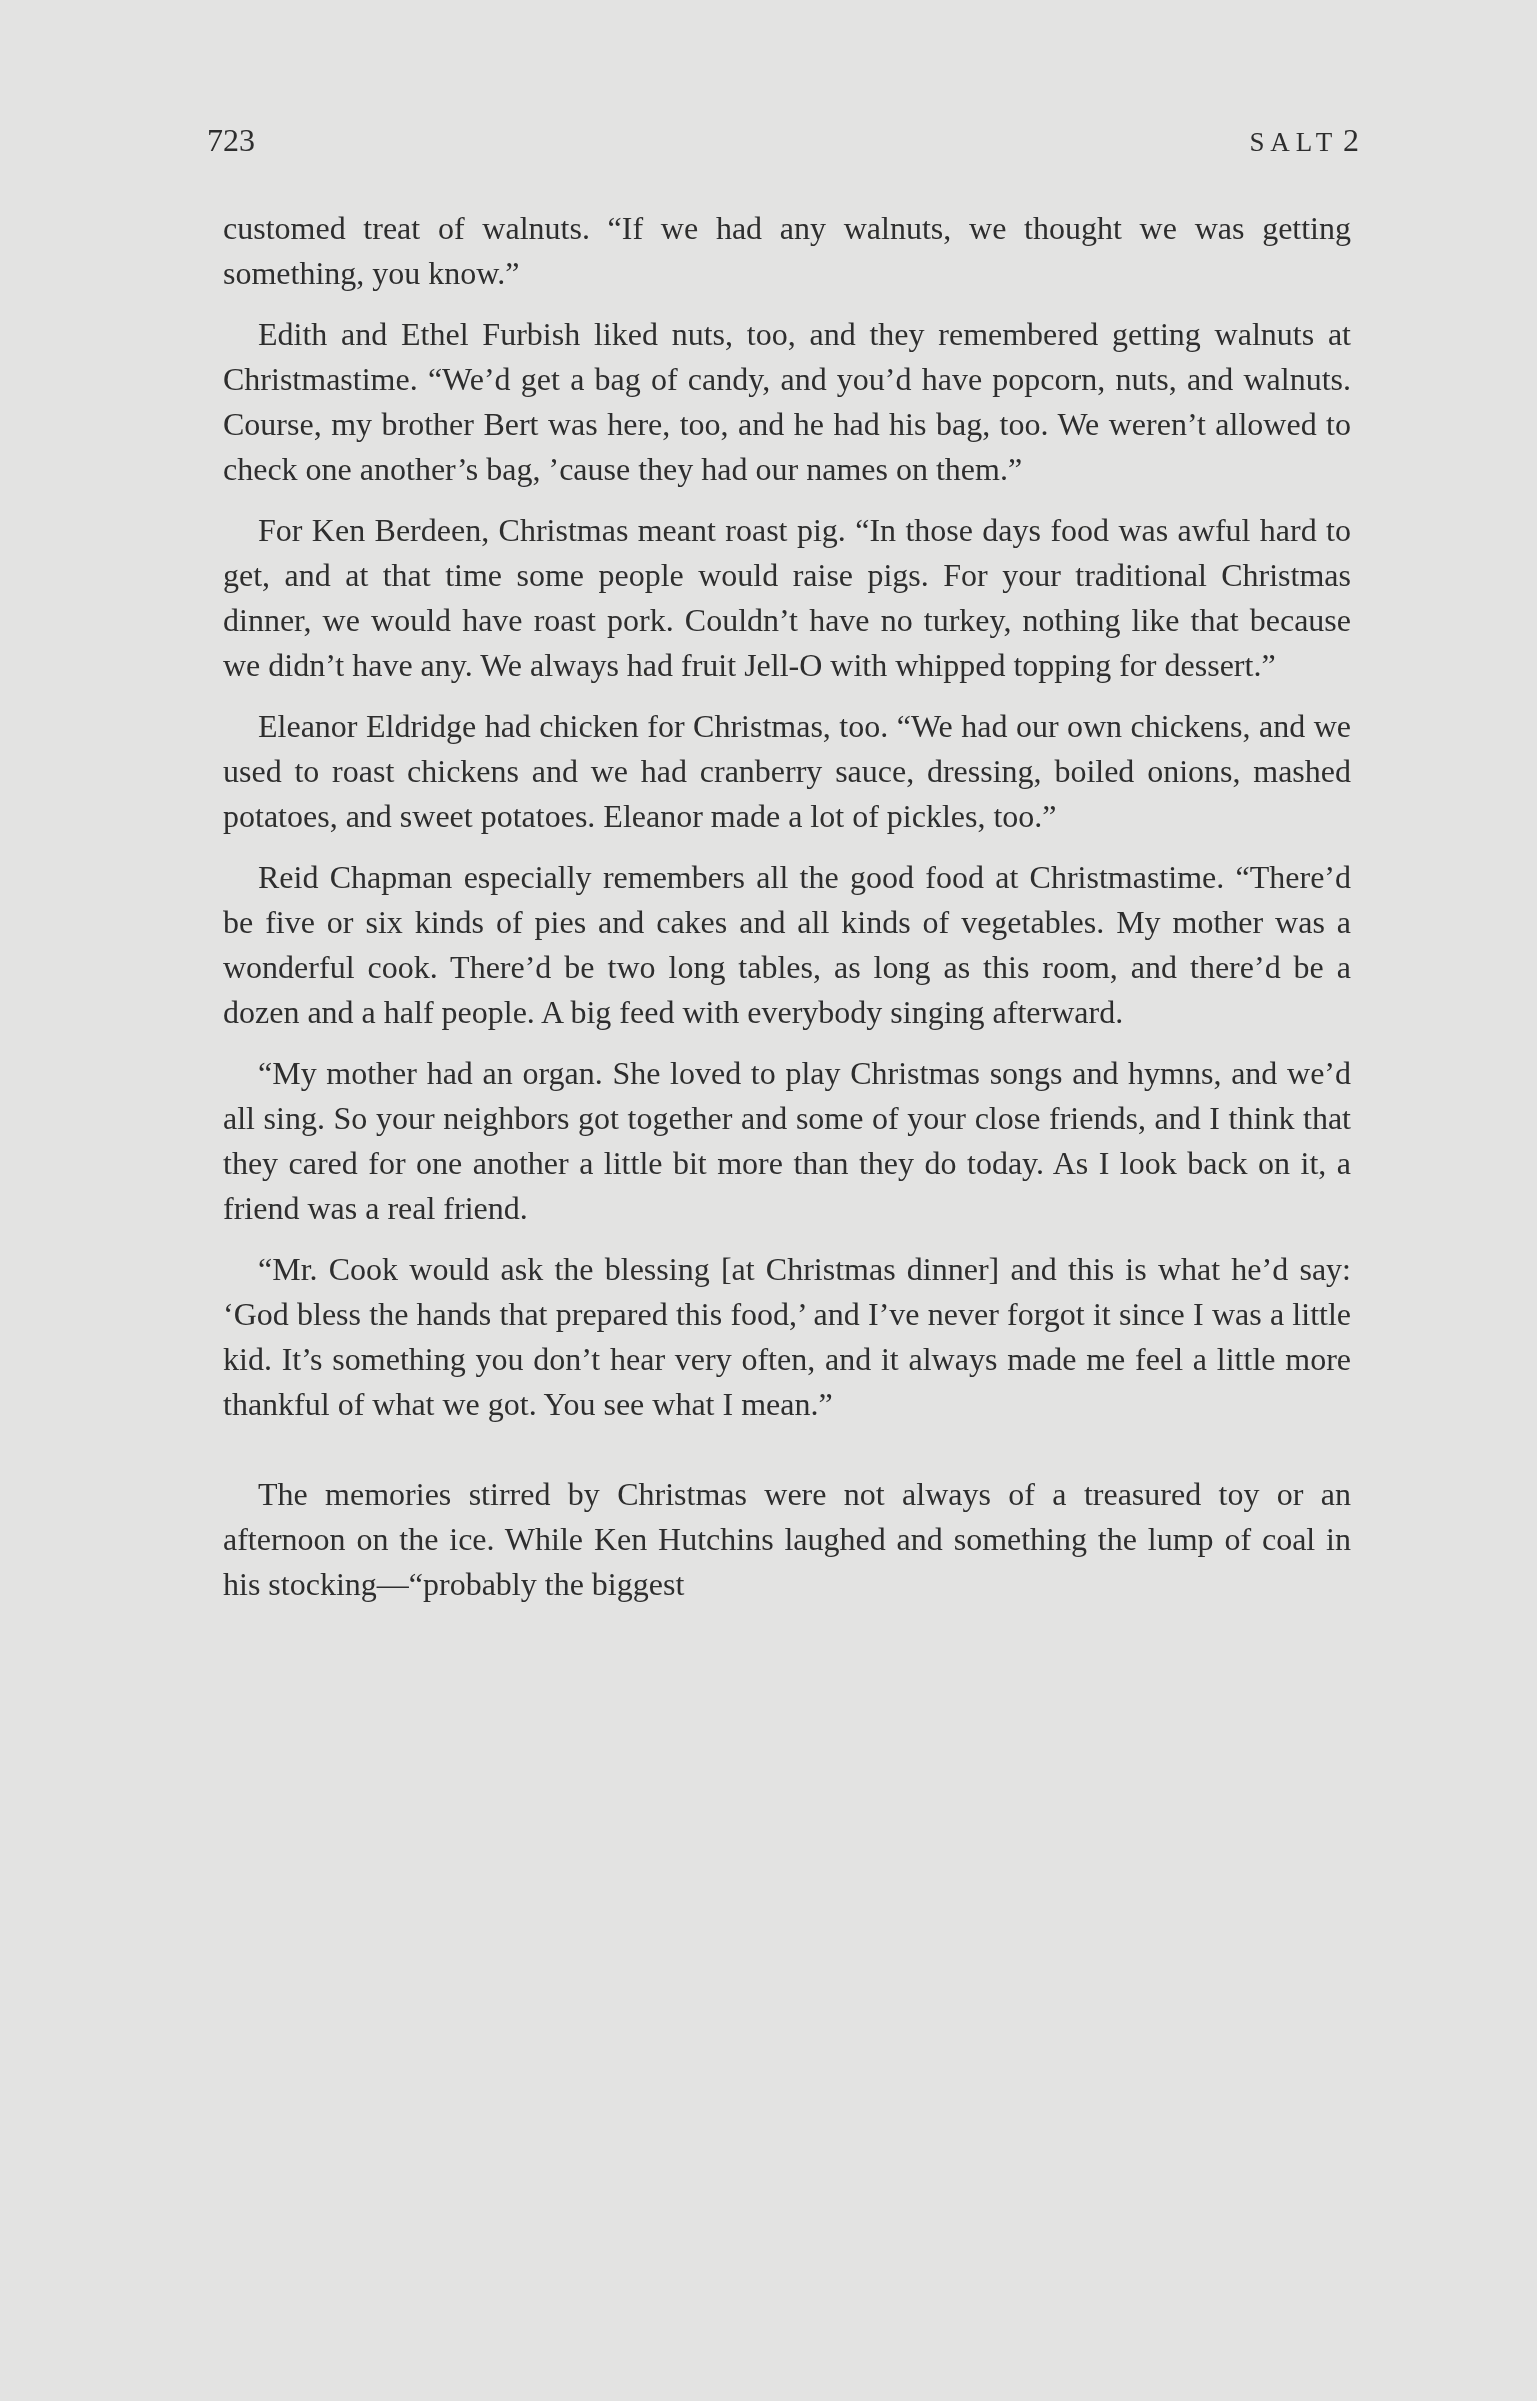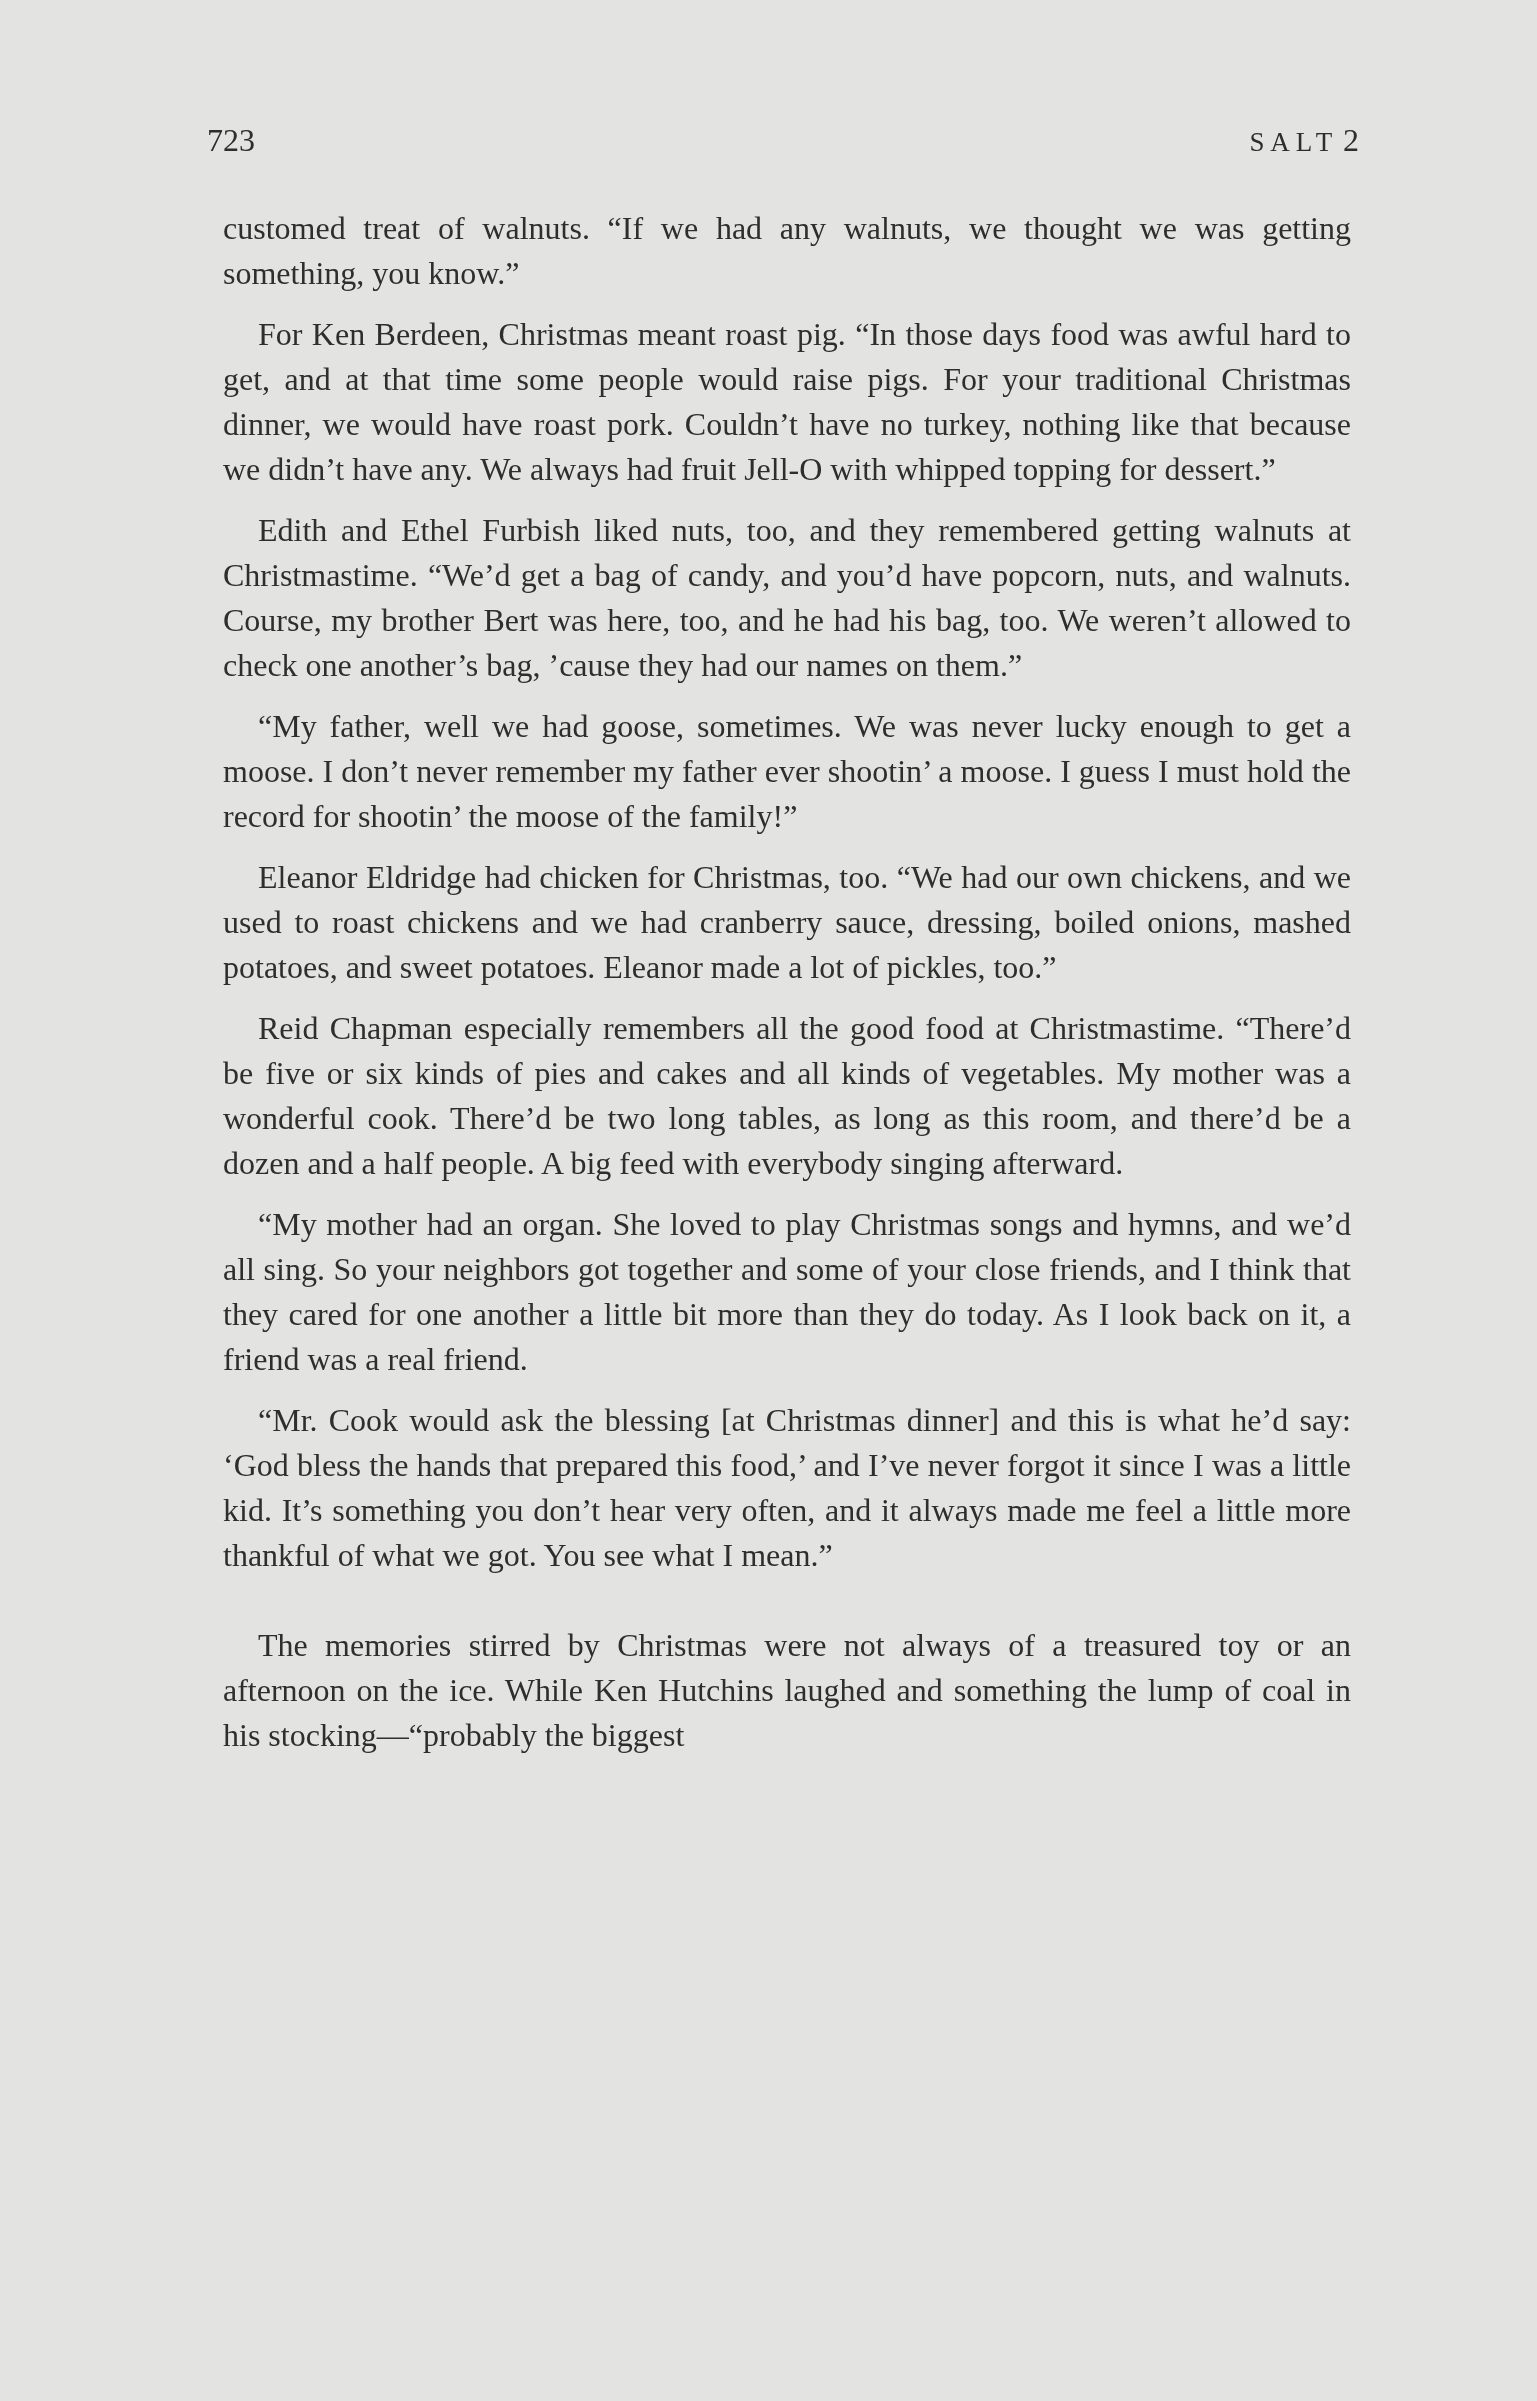--- a/index.html
+++ b/index.html
@@ -41,23 +41,22 @@
 <body>
 
 <div class="page">
   <div class="running-head">
     <span class="page-number">723</span>
     <span class="running-title"><span>SALT</span><span class="vol">2</span></span>
   </div>
 
   <div class="body-text">
     <p>customed treat of walnuts. “If we had any walnuts, we thought we was getting something, you know.”</p>
+    <p class="indent">Edith and Ethel Furbish liked nuts, too, and they remembered getting walnuts at Christmastime. “We’d get a bag of candy, and you’d have popcorn, nuts, and walnuts. Course, my brother Bert was here, too, and he had his bag, too. We weren’t allowed to check one another’s bag, ’cause they had our names on them.”</p>
     <p class="indent">For Ken Berdeen, Christmas meant roast pig. “In those days food was awful hard to get, and at that time some people would raise pigs. For your traditional Christmas dinner, we would have roast pork. Couldn’t have no turkey, nothing like that because we didn’t have any. We always had fruit Jell-O with whipped topping for dessert.”</p>
-    <p class="indent">Edith and Ethel Furbish liked nuts, too, and they remembered getting walnuts at Christmastime. “We’d get a bag of candy, and you’d have popcorn, nuts, and walnuts. Course, my brother Bert was here, too, and he had his bag, too. We weren’t allowed to check one another’s bag, ’cause they had our names on them.”</p>
-    <p class="indent">“My father, well we had goose, sometimes. We was never lucky enough to get a moose. I don’t never remember my father ever shootin’ a moose. I guess I must hold the record for shootin’ the moose of the family!”</p>
     <p class="indent">Eleanor Eldridge had chicken for Christmas, too. “We had our own chickens, and we used to roast chickens and we had cranberry sauce, dressing, boiled onions, mashed potatoes, and sweet potatoes. Eleanor made a lot of pickles, too.”</p>
     <p class="indent">Reid Chapman especially remembers all the good food at Christmastime. “There’d be five or six kinds of pies and cakes and all kinds of vegetables. My mother was a wonderful cook. There’d be two long tables, as long as this room, and there’d be a dozen and a half people. A big feed with everybody singing afterward.</p>
     <p class="indent">“My mother had an organ. She loved to play Christmas songs and hymns, and we’d all sing. So your neighbors got together and some of your close friends, and I think that they cared for one another a little bit more than they do today. As I look back on it, a friend was a real friend.</p>
     <p class="indent">“Mr. Cook would ask the blessing [at Christmas dinner] and this is what he’d say: ‘God bless the hands that prepared this food,’ and I’ve never forgot it since I was a little kid. It’s something you don’t hear very often, and it always made me feel a little more thankful of what we got. You see what I mean.”</p>
     <p class="indent section-break">The memories stirred by Christmas were not always of a treasured toy or an afternoon on the ice. While Ken Hutchins laughed and something the lump of coal in his stocking—“probably the biggest</p>
   </div>
 </div>
 
 
 </body></html>

